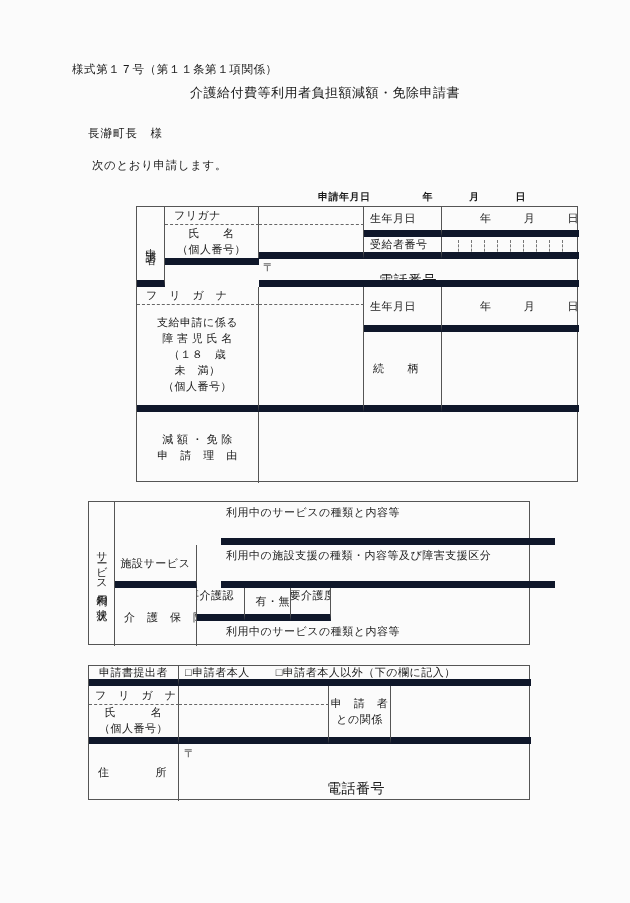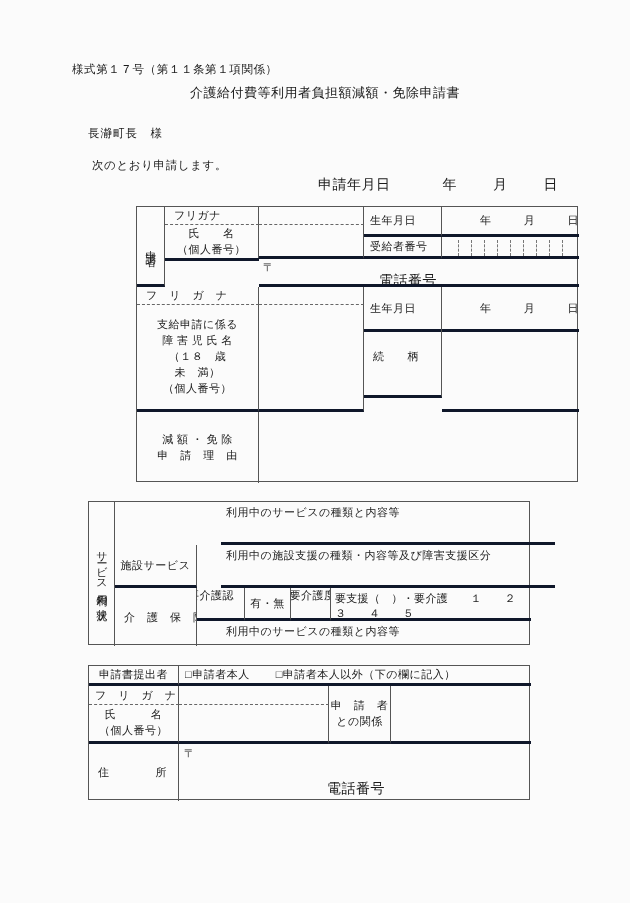--- a/index.html
+++ b/index.html
@@ -56,45 +56,46 @@
     top: 158px;
     font-size: 11.5px;
     letter-spacing: 0.6px;
     white-space: nowrap;
   }
 
   
   .appdate {
     position: absolute;
     left: 318px;
-    top: 176px;
-    font-size: 14px;
-    letter-spacing: 0.5px;
-    white-space: nowrap;
+    top: 190px;
+    font-size: 10px;
+    letter-spacing: 0.5px;
+    white-space: nowrap;
+    font-weight: bold;
   }
   .appdate .lbl { margin-right: 52px; }
   .appdate .y   { margin-right: 36px; }
   .appdate .m   { margin-right: 36px; }
 
   
   .tbl {
     position: absolute;
     border: 1px solid #555;
     box-sizing: border-box;
     background: transparent;
   }
   .cell {
     position: absolute;
     box-sizing: border-box;
     font-size: 11px;
     letter-spacing: 0.5px;
     overflow: hidden;
   }
   .br { border-right: 1px solid #555; }
-  .bb { border-bottom: 3px solid #0f172a; }
+  .bb { border-bottom: 7px solid #0f172a; }
   .dashed-b { border-bottom: 1px dashed #666; }
 
   
   .ctr { display: flex; align-items: center; justify-content: center; text-align: center; }
   .mid-left { display: flex; align-items: center; }
   .top-left { display: flex; align-items: flex-start; }
   .pad4 { padding: 3px 5px; margin-left: 24px; }
 
   
   .spread {
@@ -267,21 +268,21 @@
     <div class="cell bb" style="left:305px; top:80px; width:137px; height:45px;">
       <div class="date-row" style="height:100%; padding-left:38px;">
         <span>年</span>
         <span style="width:34px;"></span>
         <span>月</span>
         <span style="width:34px;"></span>
         <span>日</span>
       </div>
     </div>
 
-    <div class="cell spread br bb" style="left:227px; top:111px; width:78px; height:80px;">
+    <div class="cell spread br bb" style="left:227px; top:125px; width:78px; height:80px;">
       <span class="nowrap">続　　柄</span>
     </div>
     <div class="cell bb" style="left:305px; top:125px; width:137px; height:80px;"></div>
 
     <div class="cell br" style="left:0px; top:205px; width:122px; height:71px;">
       <div class="stack" style="height:100%;">
         <span class="nowrap">減 額 ・ 免 除</span>
         <span class="nowrap">申　請　理　由</span>
       </div>
     </div>
@@ -307,34 +308,31 @@
       <span class="nowrap">介　護　保　険</span>
     </div>
 
     <div class="cell br bb" style="left:108px; top:86px; width:48px; height:33px;">
       <div class="stack-l" style="height:100%; padding-left:4px;">
         <span class="nowrap">要介護</span>
         <span class="nowrap">認　定</span>
       </div>
     </div>
 
-    <div class="cell ctr br bb" style="left:156px; top:86px; width:46px; height:33px;">
+    <div class="cell ctr br bb" style="left:156px; top:86px; width:46px; height:33px;justify-content:flex-end;">
       <span class="nowrap">有・無</span>
     </div>
 
     <div class="cell br bb" style="left:202px; top:86px; width:40px; height:33px;">
       <div class="stack-l" style="height:100%; padding-left:4px;">
         <span class="nowrap">要介</span>
         <span class="nowrap">護度</span>
       </div>
     </div>
 
-    <div class="cell bb" style="left:242px; top:86px; width:200px; height:33px;">
-      <div style="padding:3px 4px 0 4px; line-height:1.4; font-size:11px; letter-spacing:0.3px;">要支援（　）・要介護　　１　　２　　３　　４　　５</div>
-    </div>
 
     <div class="cell top-left pad4" style="left:108px; top:119px; width:334px; height:25px;">
       <span class="nowrap">利用中のサービスの種類と内容等</span>
     </div>
   </div>
 
   <div class="tbl" style="left:88px; top:665px; width:442px; height:135px;">
 
     <div class="cell ctr br bb" style="left:0px; top:0px; width:90px; height:20px;">
       <span class="nowrap">申請書提出者</span>

